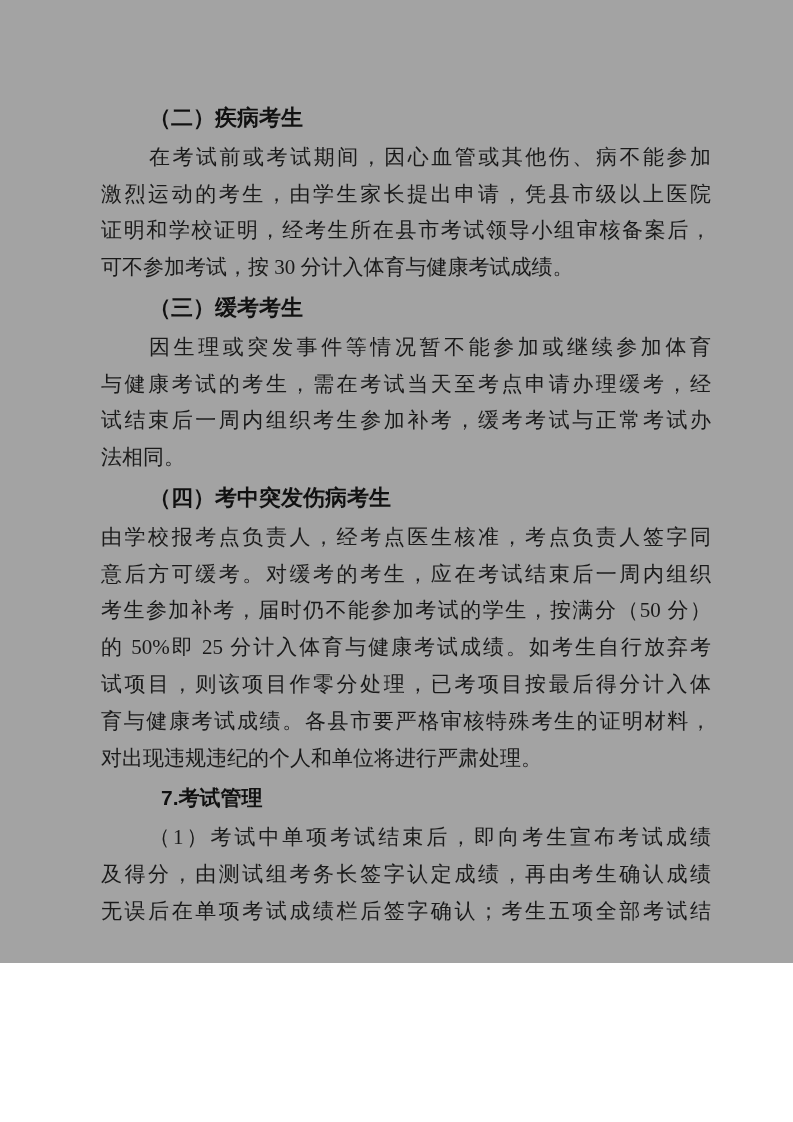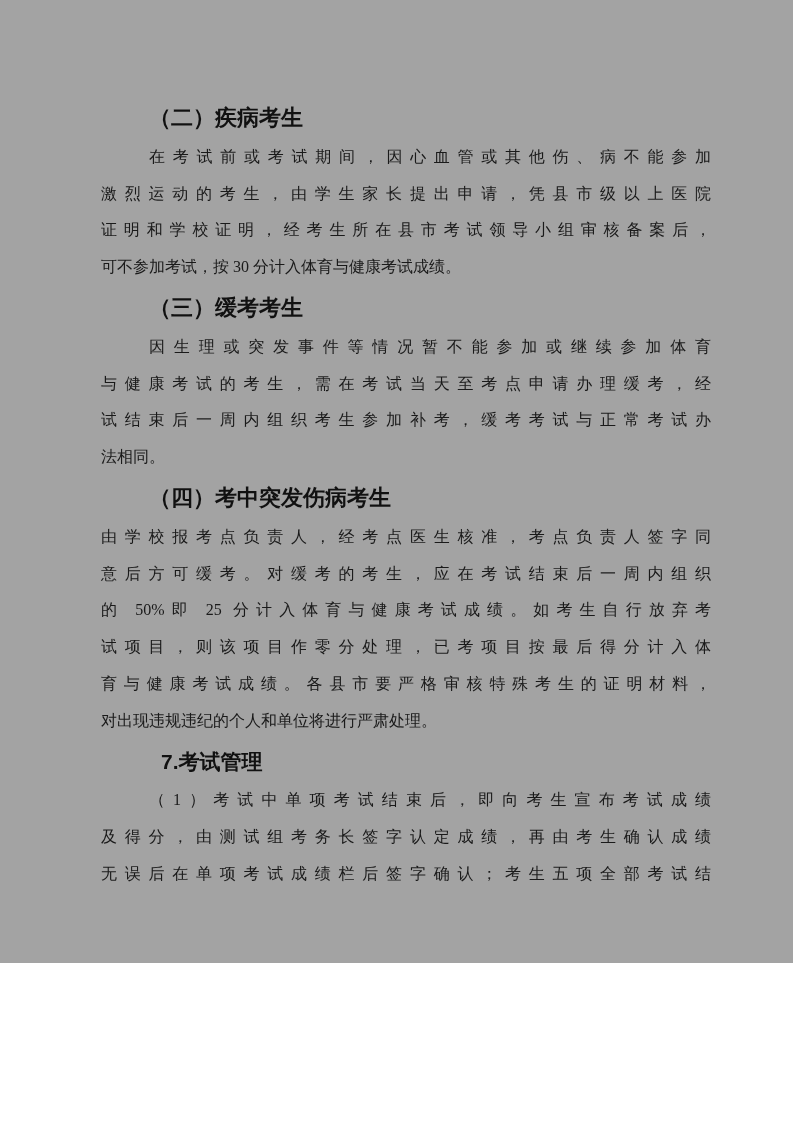--- a/index.html
+++ b/index.html
@@ -19,21 +19,21 @@
   }
   .content {
     position: absolute;
     left: 101px;
     top: 100px;
     width: 610px;
   }
   .line {
     height: 36.8px;
     line-height: 36.8px;
-    font-size: 16px;
+    font-size: 21px;
     color: #1a1a1a;
   }
   .line.j {
     text-align: justify;
     text-align-last: justify;
     text-justify: inter-character;
   }
   .line.indent {
     text-indent: 48px;
   }
@@ -79,20 +79,21 @@
 
     <div class="heading">（三）缓考考生</div>
     <div class="line j indent">因生理或突发事件等情况暂不能参加或继续参加体育</div>
     <div class="line j">与健康考试的考生，需在考试当天至考点申请办理缓考，经</div>
     <div class="line j">试结束后一周内组织考生参加补考，缓考考试与正常考试办</div>
     <div class="line">法相同。</div>
 
     <div class="heading">（四）考中突发伤病考生</div>
     <div class="line j">由学校报考点负责人，经考点医生核准，考点负责人签字同</div>
     <div class="line j">意后方可缓考。对缓考的考生，应在考试结束后一周内组织</div>
+    <div class="line j">考生参加补考，届时仍不能参加考试的学生，按满分（50 分）</div>
     <div class="line j">的 50%即 25 分计入体育与健康考试成绩。如考生自行放弃考</div>
     <div class="line j">试项目，则该项目作零分处理，已考项目按最后得分计入体</div>
     <div class="line j">育与健康考试成绩。各县市要严格审核特殊考生的证明材料，</div>
     <div class="line">对出现违规违纪的个人和单位将进行严肃处理。</div>
 
     <div class="heading h-sans">7.考试管理</div>
     <div class="line j indent">（1）考试中单项考试结束后，即向考生宣布考试成绩</div>
     <div class="line j">及得分，由测试组考务长签字认定成绩，再由考生确认成绩</div>
     <div class="line j">无误后在单项考试成绩栏后签字确认；考生五项全部考试结</div>
 

